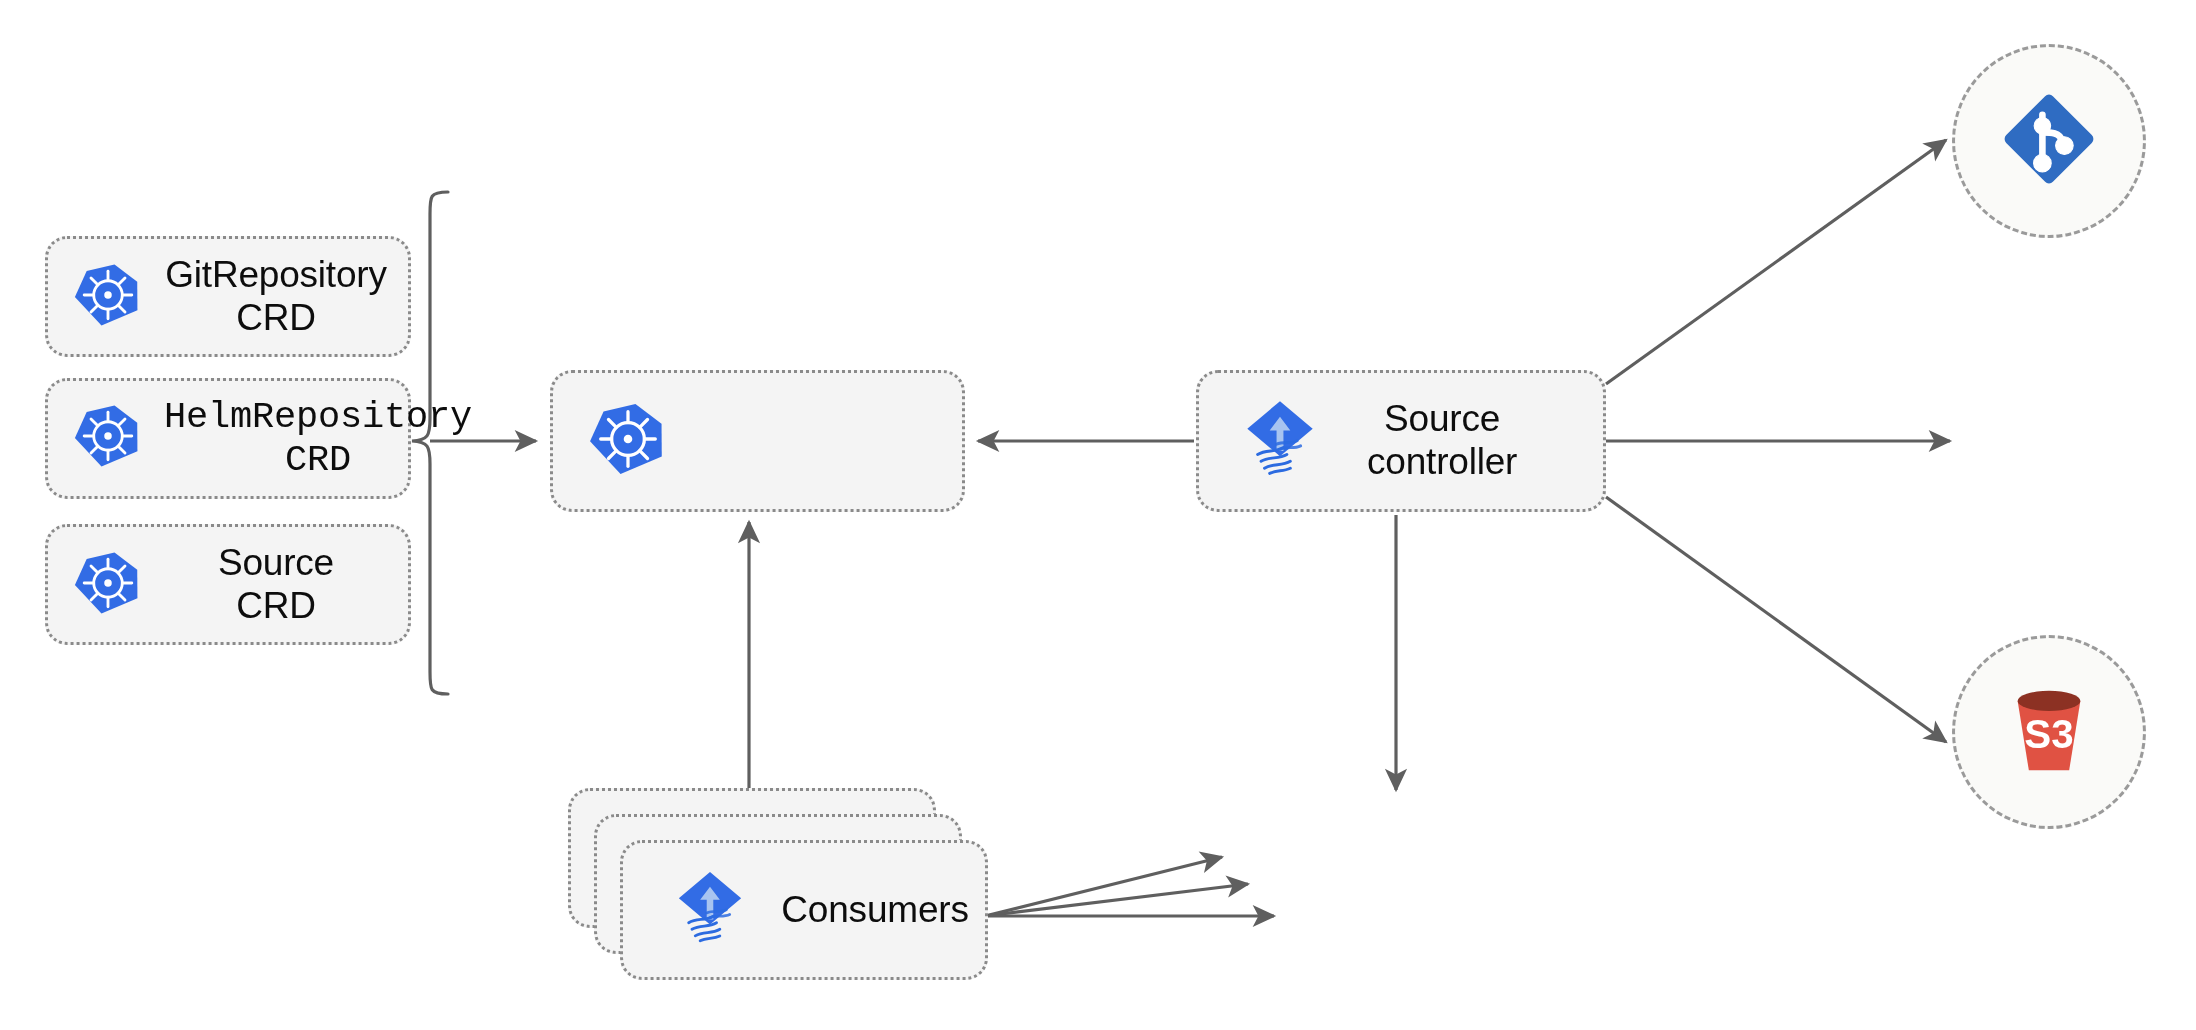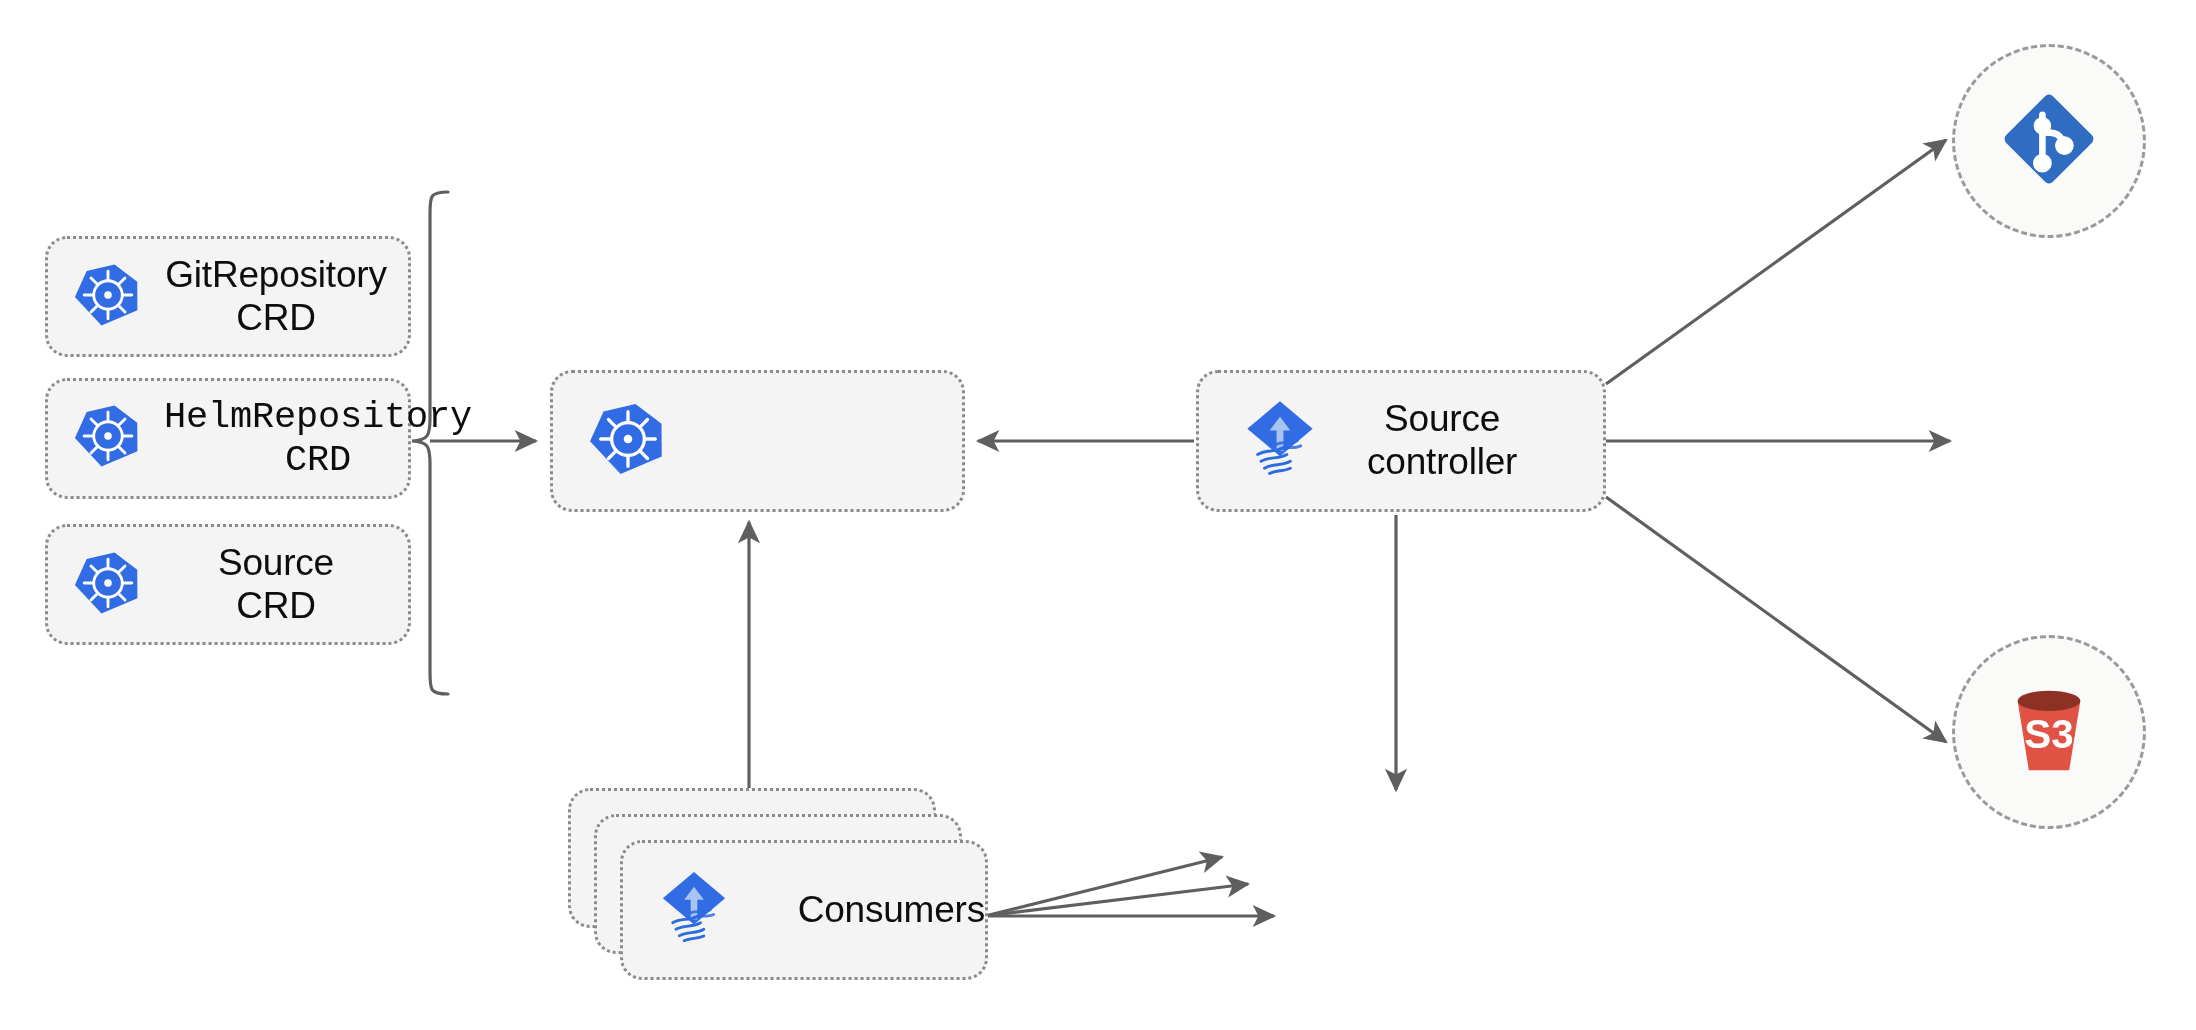--- a/index.html
+++ b/index.html
@@ -66,21 +66,21 @@
   .stack-card {
     position: absolute;
     box-sizing: border-box;
     background: #f4f4f4;
     border: 3px dotted #8a8a8a;
     border-radius: 22px;
   }
   .stack-front {
     display: flex;
     align-items: center;
-    justify-content: space-between;
+    justify-content: center;
     padding-left: 30px;
     gap: 30px;
   }
 
   
   .circle-node {
     position: absolute;
     box-sizing: border-box;
     width: 194px;
     height: 194px;

